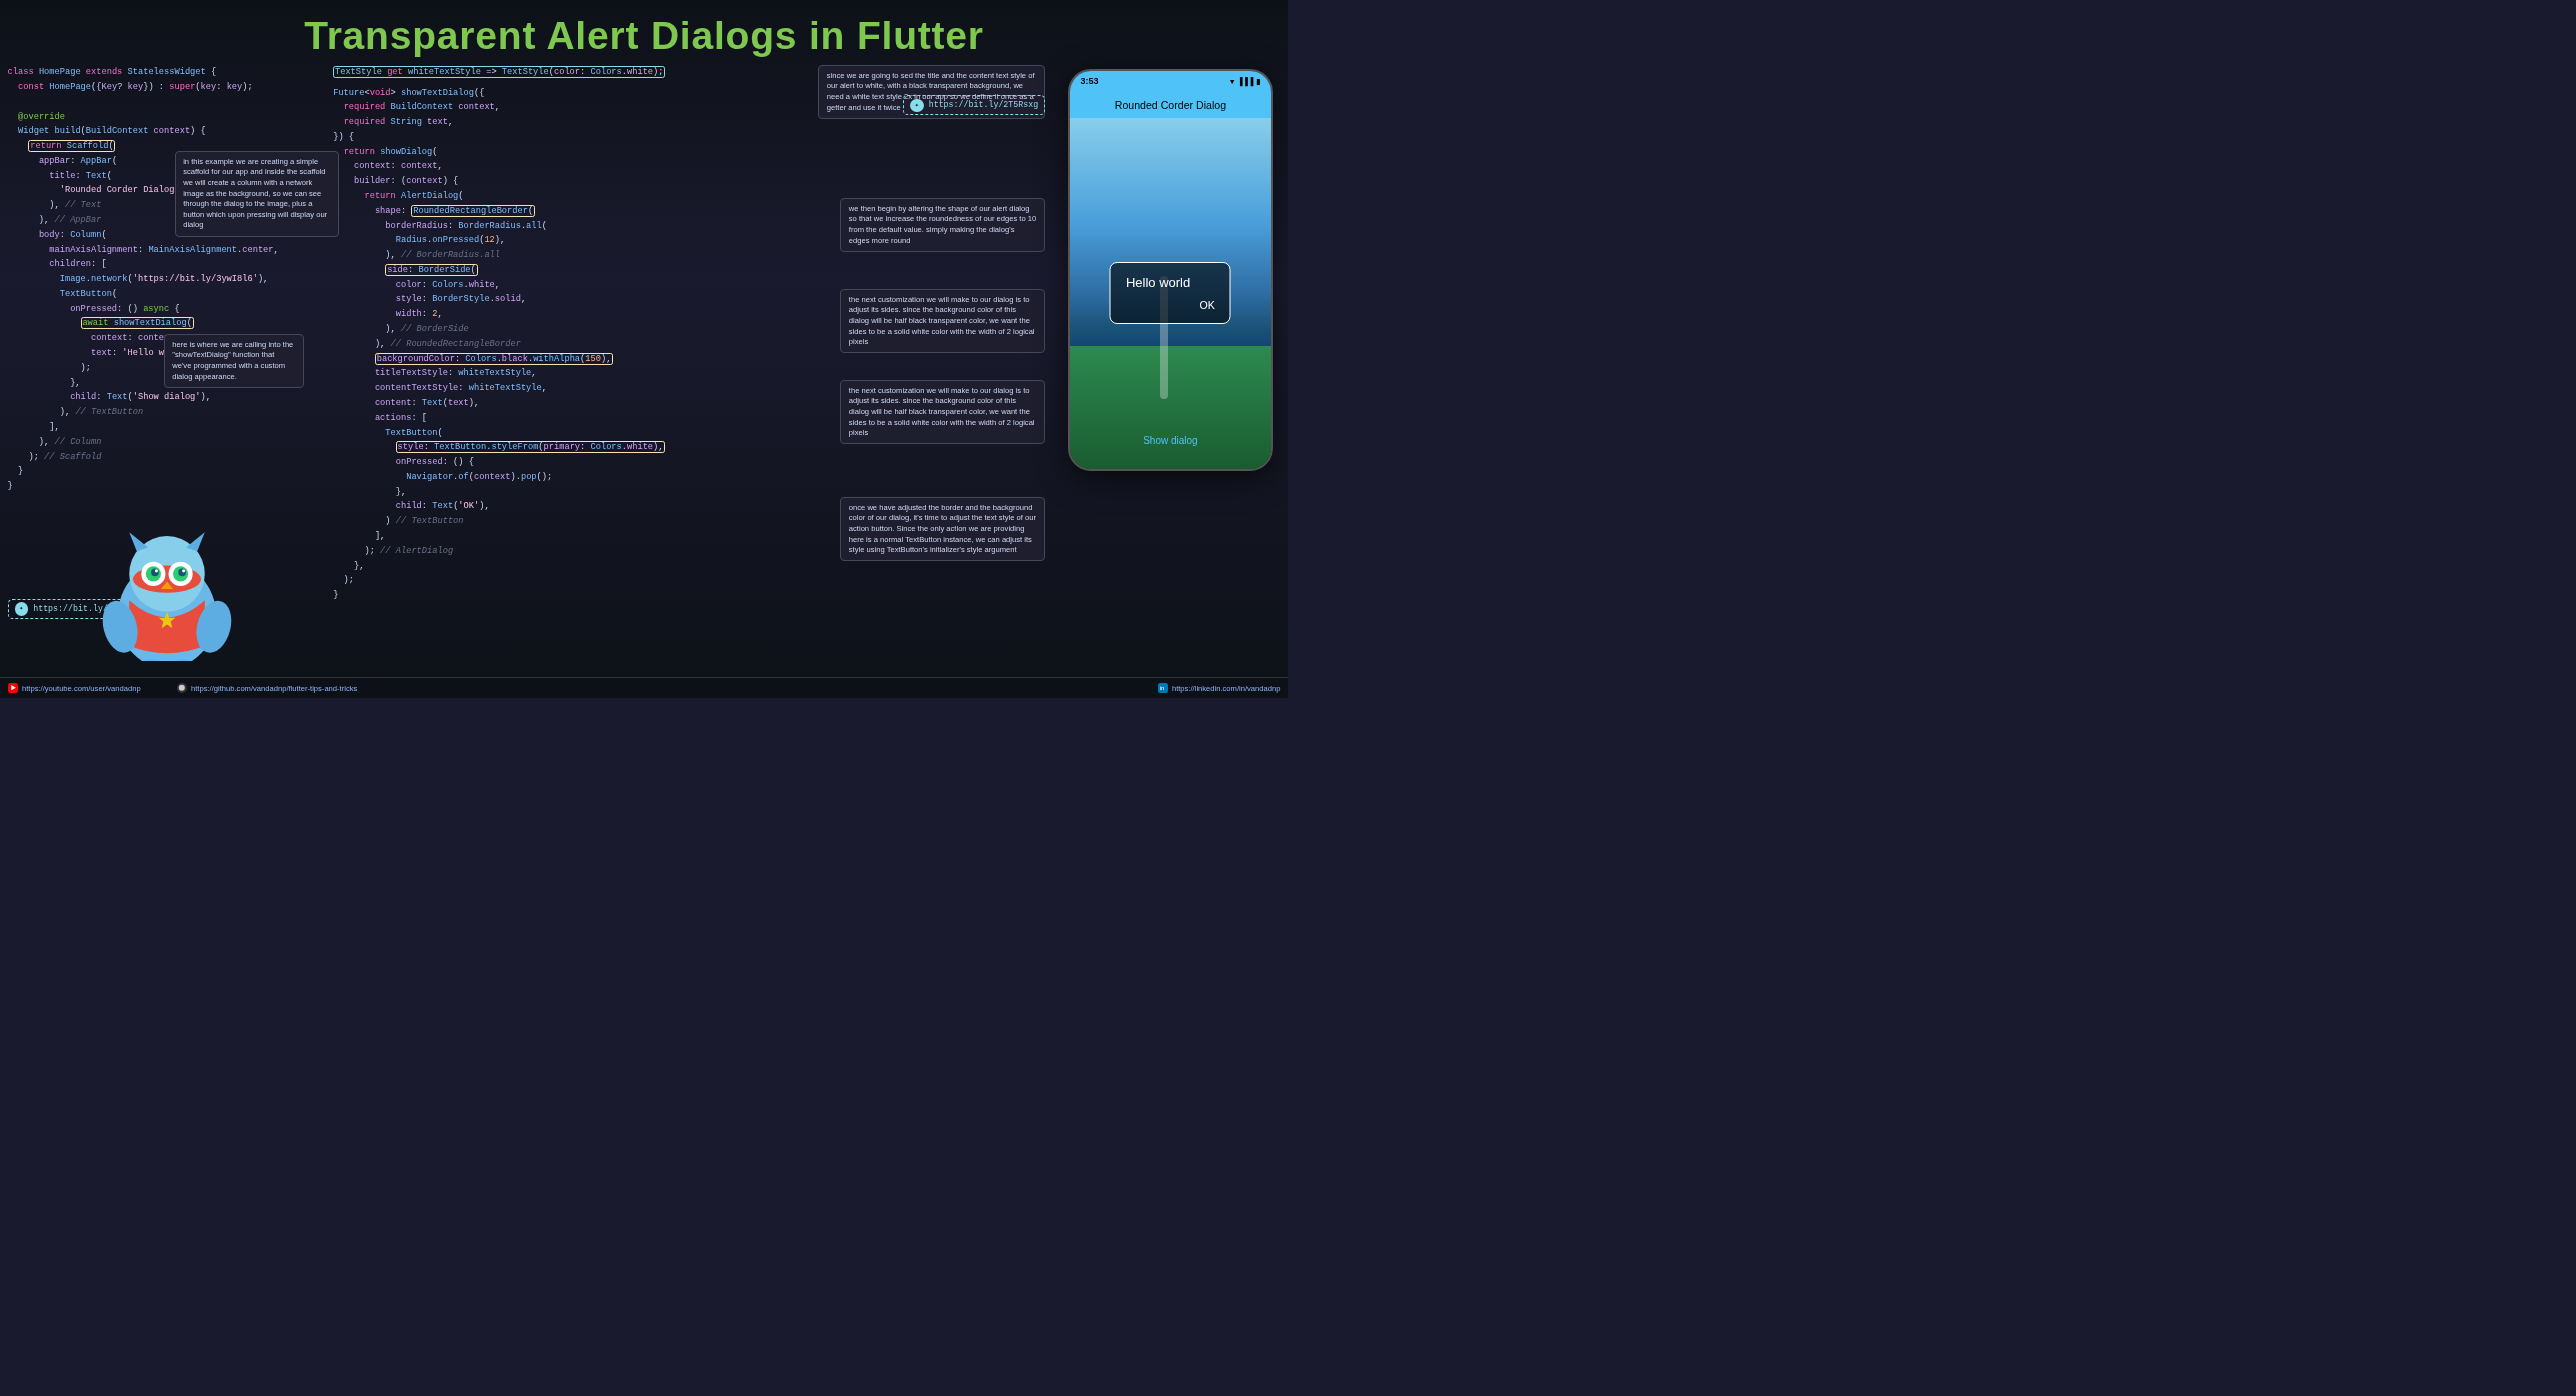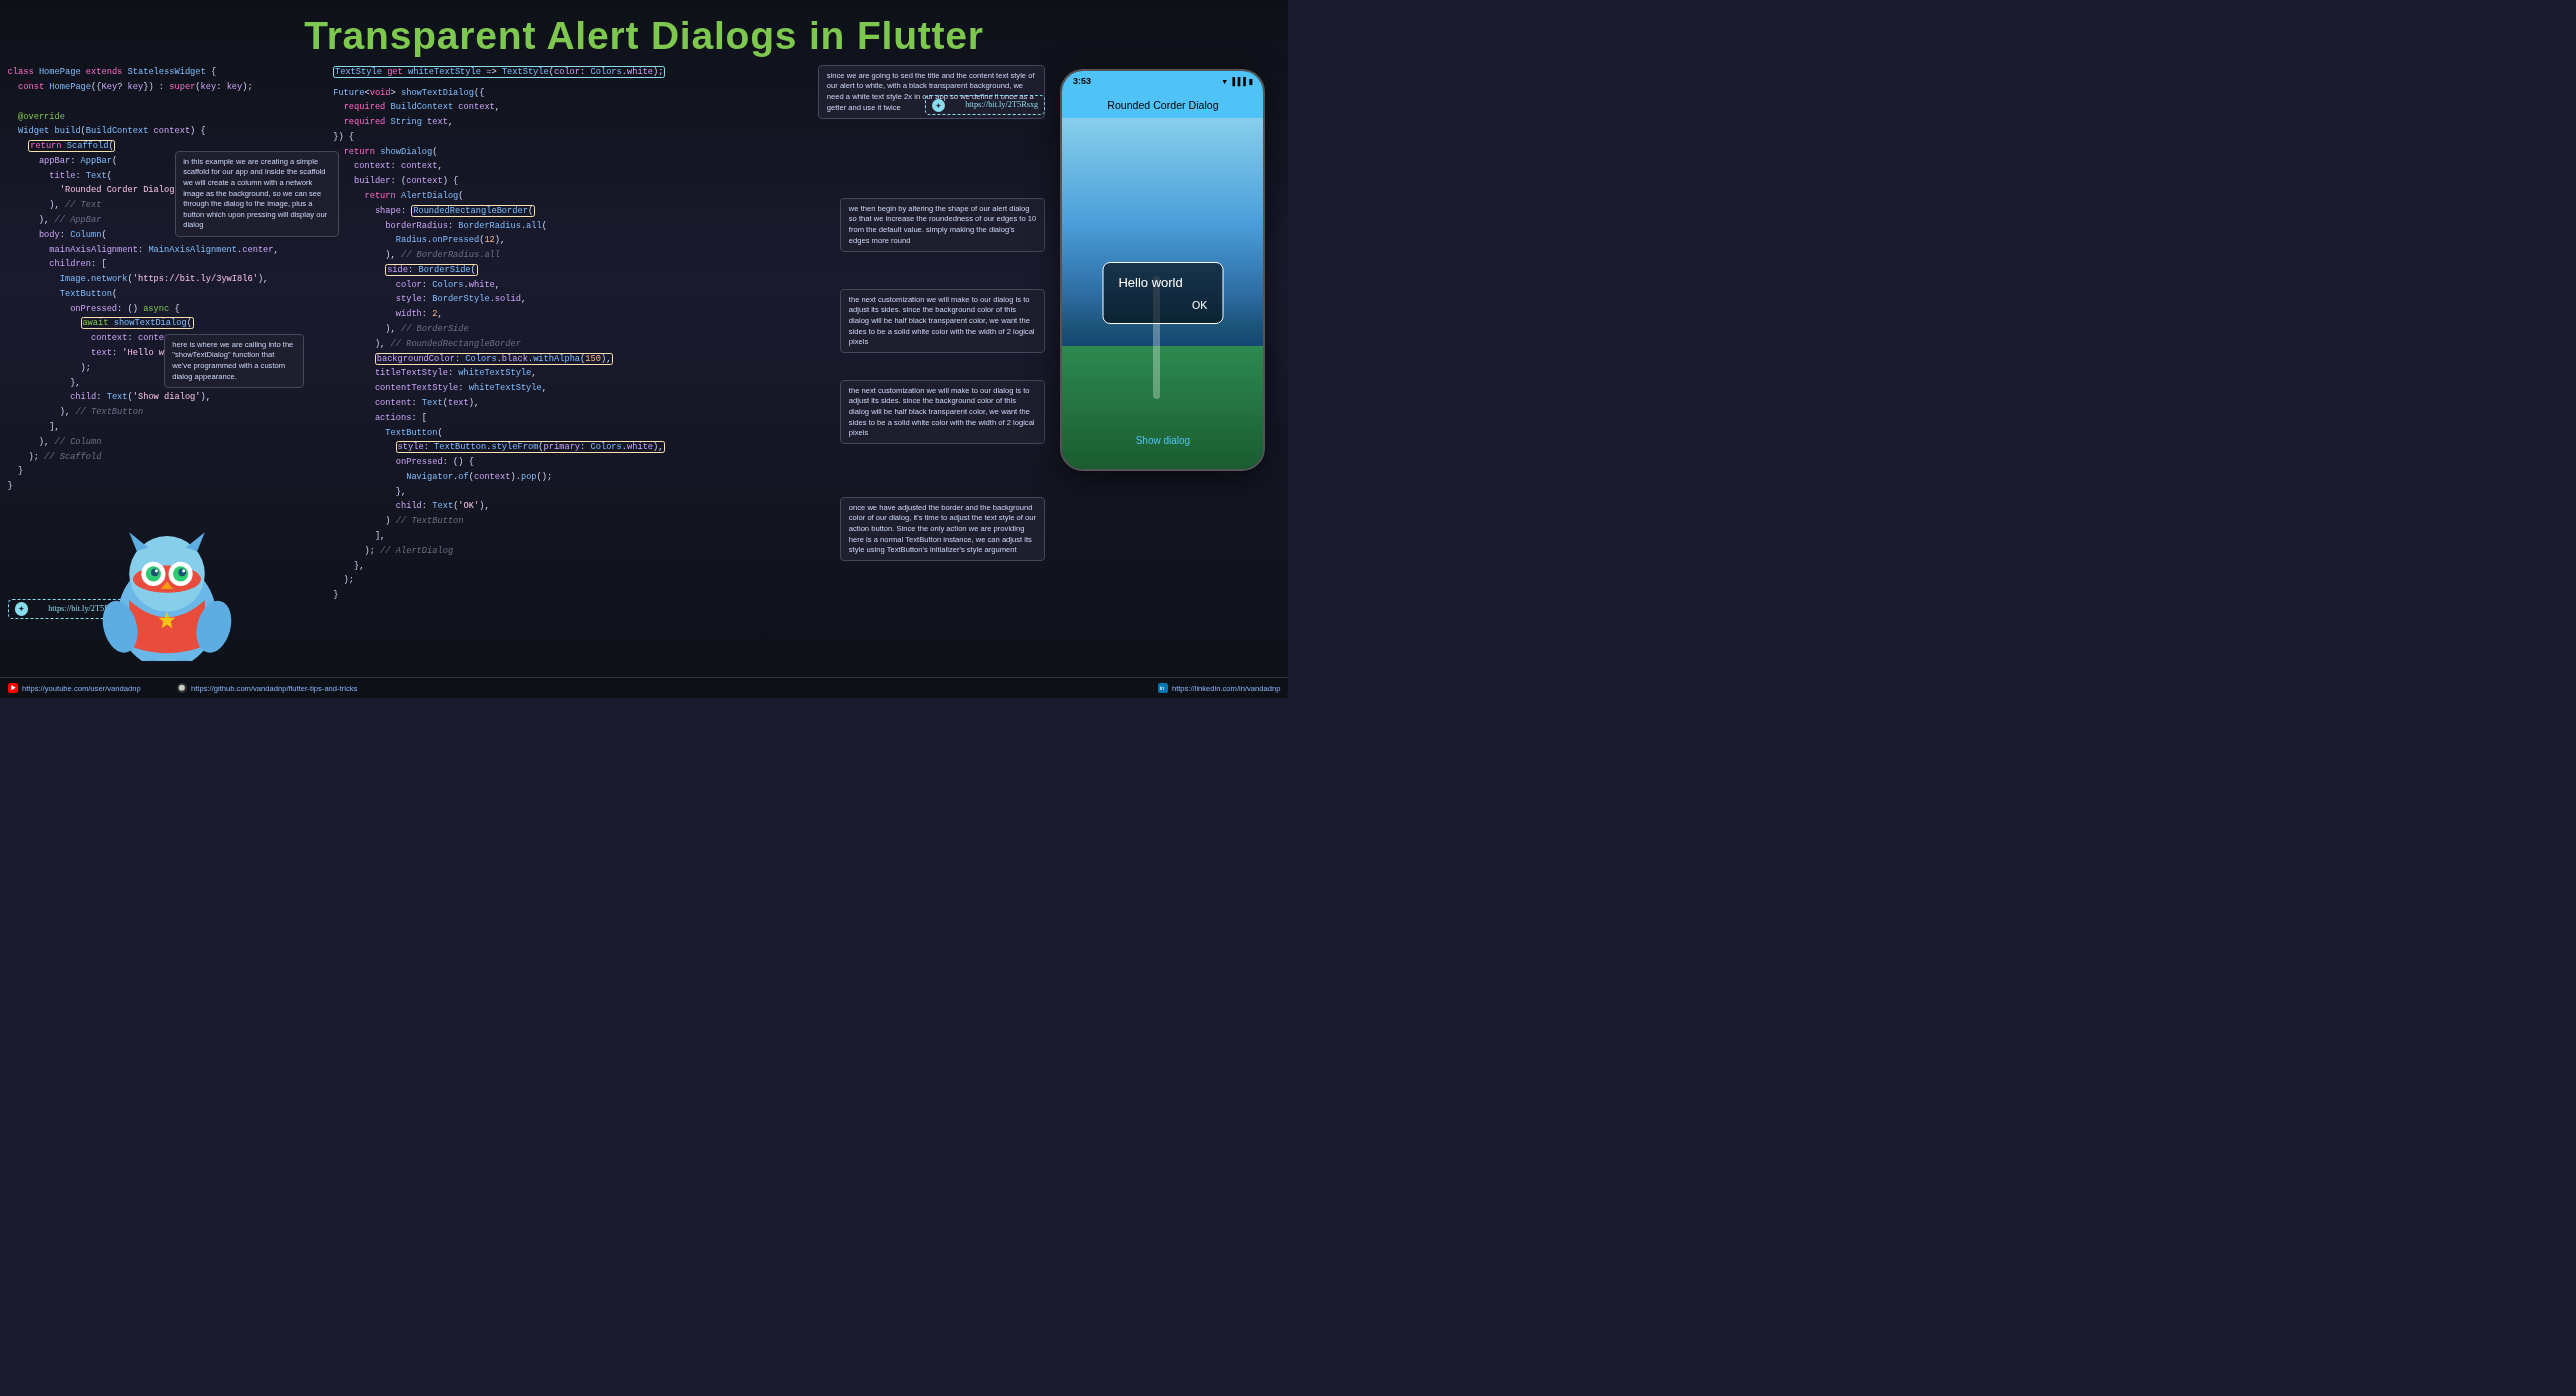--- a/index.html
+++ b/index.html
@@ -59,21 +59,21 @@
       line-height: 1.65;
       color: #cdd6f4;
     }
 
     
     .right-panel {
       width: 220px;
       min-width: 220px;
       display: flex;
       flex-direction: column;
-      align-items: flex-start;
+      align-items: center;
       justify-content: flex-start;
       padding-top: 3.8px;
     }
 
     
     .code-block {
       font-family: 'Courier New', monospace;
       font-size: 8.7px;
       line-height: 1.7;
     }
@@ -193,25 +193,25 @@
       color: #4fc3f7;
       font-family: Arial, sans-serif;
       font-size: 10px;
       cursor: pointer;
     }
 
     
     .url-badge {
       display: inline-flex;
       align-items: center;
-      gap: 20px;
+      gap: 5px;
       border: 1.5px dashed #89dceb;
       border-radius: 4.5px;
       padding: 2.3px 6px;
-      font-family: Liberation Serif, serif;
+      font-family: Liberation Mono, monospace;
       font-size: 8.3px;
       color: #89dceb;
       text-align: right;
     }
 
     .url-badge-icon {
       width: 13.6px;
       height: 13.6px;
       border-radius: 50%;
       background: #89dceb;

